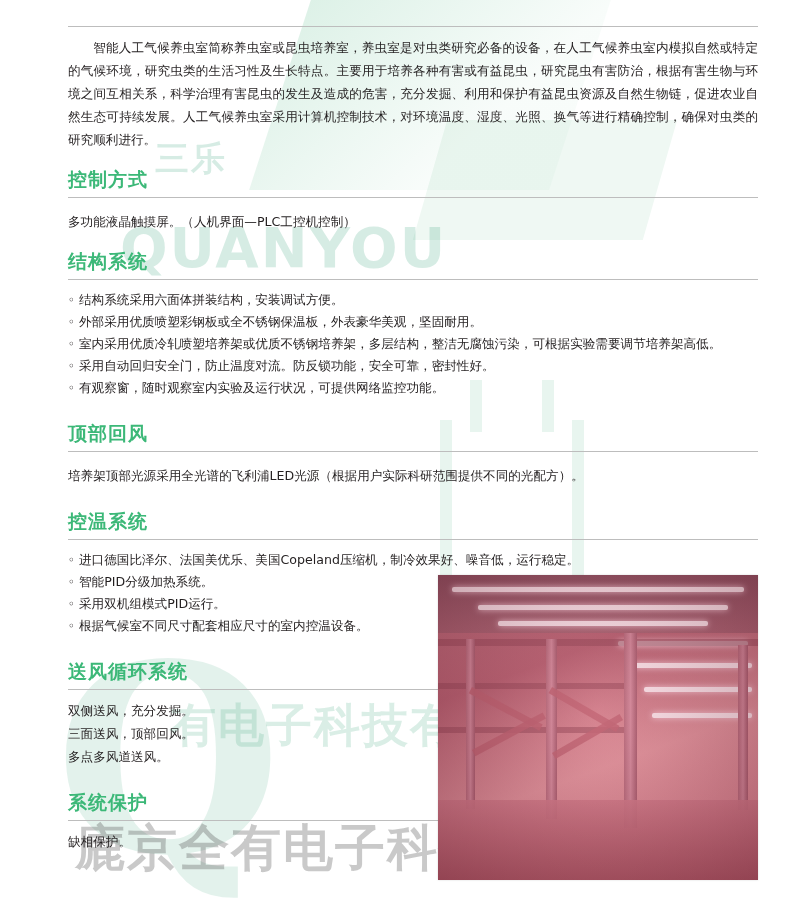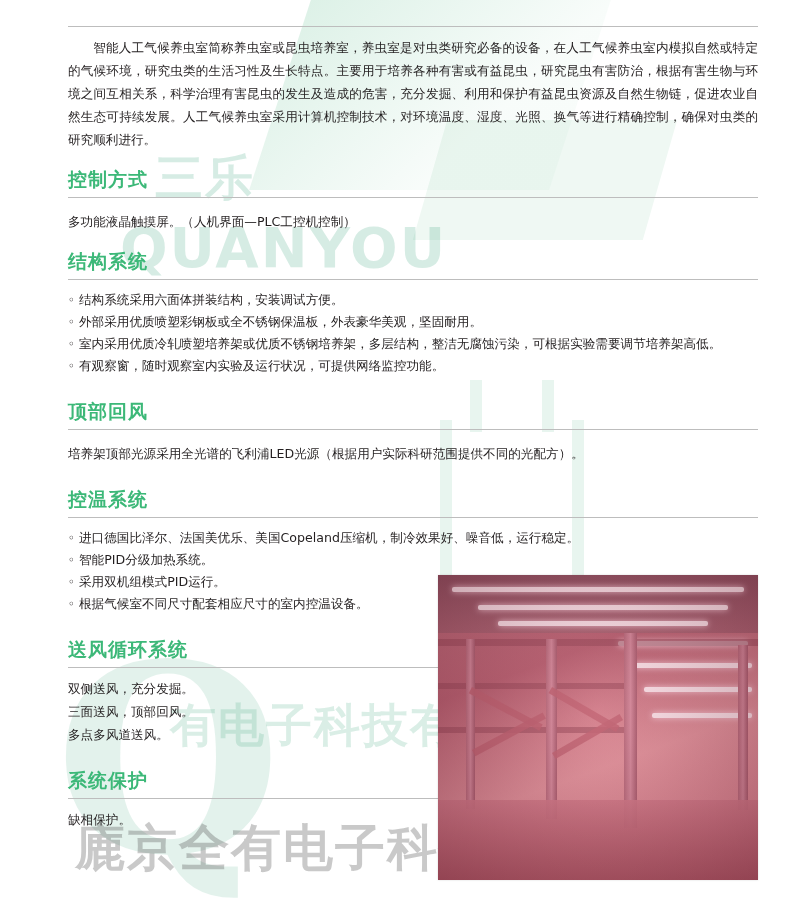--- a/index.html
+++ b/index.html
@@ -26,22 +26,22 @@
   }
   .wm-text {
     position: absolute;
     font-family: "DejaVu Sans", "Liberation Sans", sans-serif;
     font-weight: bold;
     white-space: nowrap;
     color: rgba(60,160,120,0.20);
     letter-spacing: 2px;
   }
   .wm-line1 {
-    left: 155px; top: 146px;
-    font-size: 48px;
+    left: 155px; top: 136px;
+    font-size: 34px;
     color: rgba(70,170,130,0.22);
   }
   .wm-line2 {
     left: 120px; top: 215px;
     font-size: 56px;
     color: rgba(70,170,130,0.22);
   }
   .wm-line3 {
     left: 170px; top: 695px;
     font-size: 46px;
@@ -270,20 +270,21 @@
 
   <div class="gap-sm"></div>
 
   <div class="section" id="sec-structure">
     <h2 class="section-title">结构系统</h2>
     <div class="section-rule"></div>
     <ul class="bullets">
       <li>结构系统采用六面体拼装结构，安装调试方便。</li>
       <li>外部采用优质喷塑彩钢板或全不锈钢保温板，外表豪华美观，坚固耐用。</li>
       <li>室内采用优质冷轧喷塑培养架或优质不锈钢培养架，多层结构，整洁无腐蚀污染，可根据实验需要调节培养架高低。</li>
+      <li>采用自动回归安全门，防止温度对流。防反锁功能，安全可靠，密封性好。</li>
       <li>有观察窗，随时观察室内实验及运行状况，可提供网络监控功能。</li>
     </ul>
   </div>
 
   <div class="gap-md"></div>
 
   <div class="section" id="sec-light">
     <h2 class="section-title">顶部回风</h2>
     <div class="section-rule"></div>
     <p class="para">培养架顶部光源采用全光谱的飞利浦LED光源（根据用户实际科研范围提供不同的光配方）。</p>

